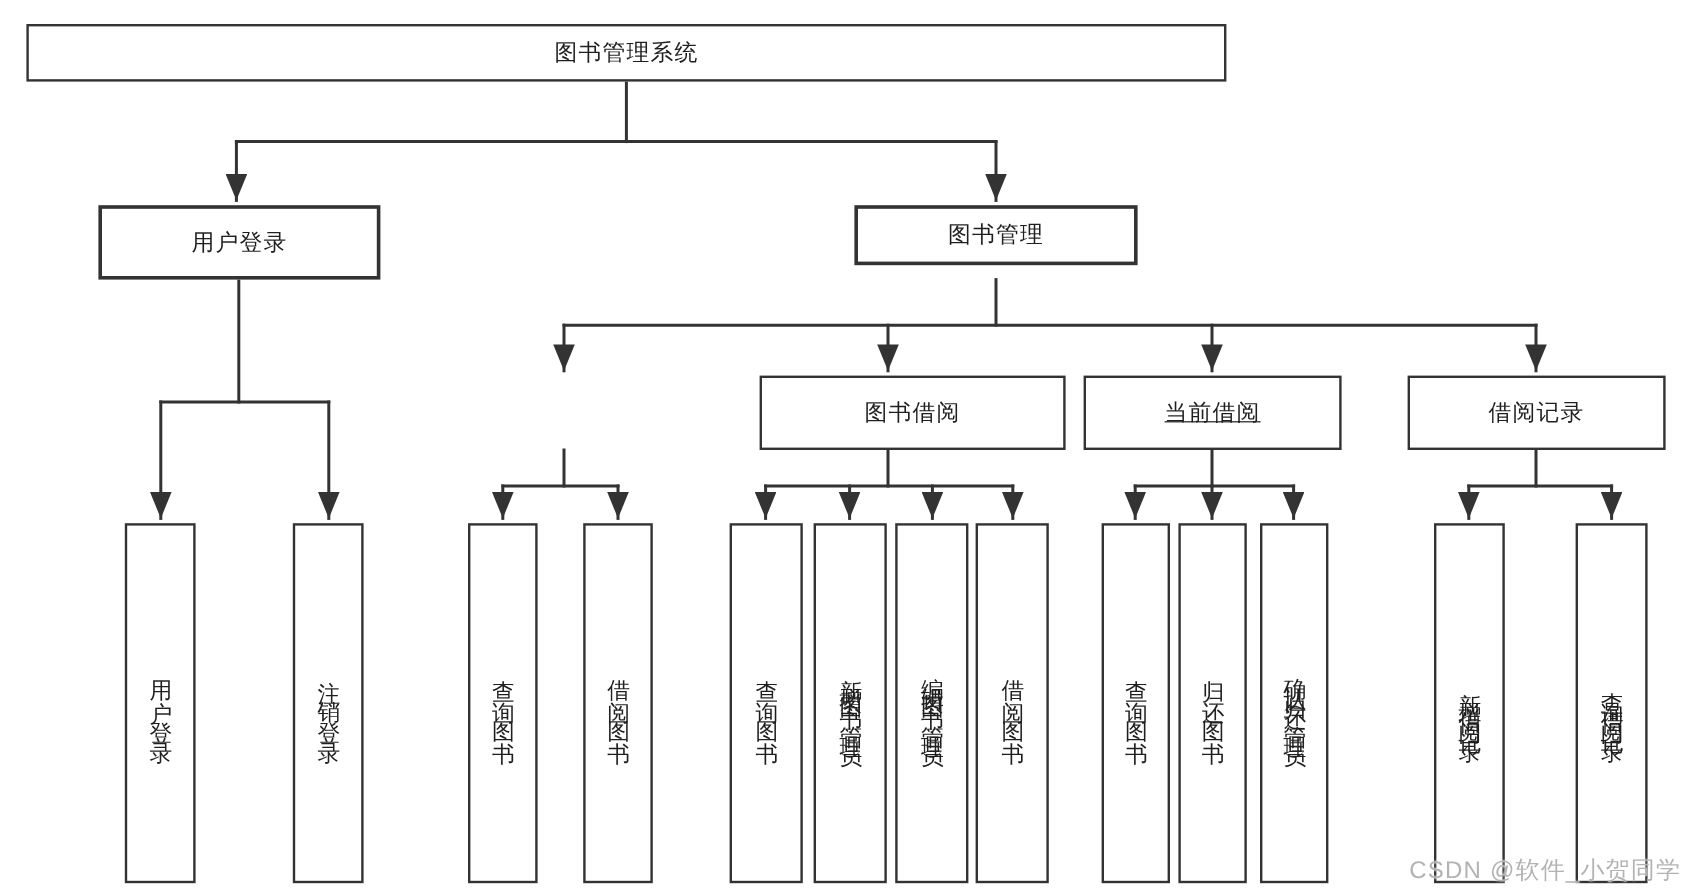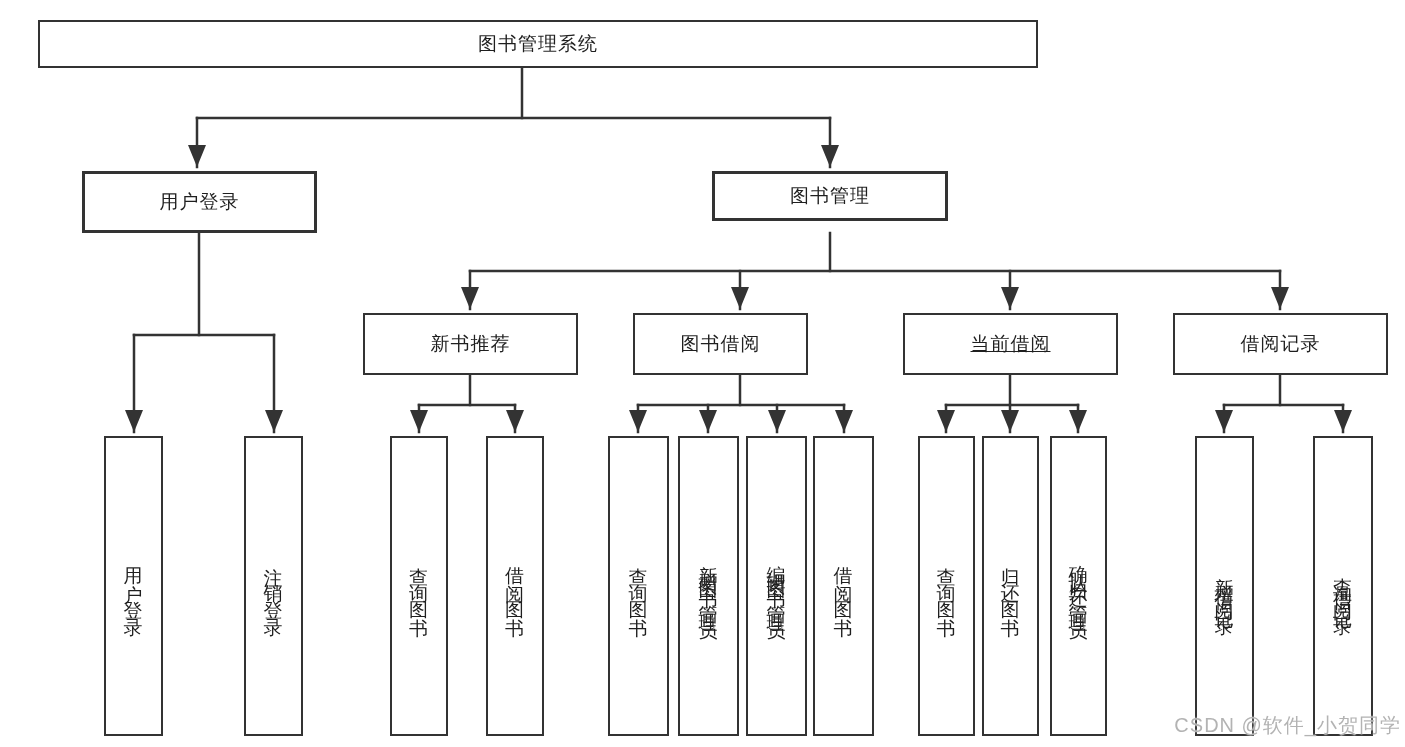--- a/index.html
+++ b/index.html
@@ -39,25 +39,25 @@
   .leaf .label {
     writing-mode: vertical-rl;
     text-orientation: mixed;
     letter-spacing: 17px;
     font-size: 19px;
     line-height: 1;
     white-space: nowrap;
   }
   .leaf.long .label { letter-spacing: 8px; }
   
-  .n-root   { left: 22px;   top: 20px;  width: 1000px; height: 48px; margin-left: 16px; }
+  .n-root   { left: 22px;   top: 20px;  width: 1000px; height: 48px; }
   .n-login  { left: 82px;   top: 171px; width: 235px;  height: 62px; }
   .n-mgmt   { left: 712px;  top: 171px; width: 236px;  height: 50px; }
   .n-l3a    { left: 363px;  top: 313px; width: 215px;  height: 62px; }
-  .n-l3b    { left: 633px;  top: 313px; width: 175px;  height: 62px; }
+  .n-l3b    { left: 633px;  top: 313px; width: 255px;  height: 62px; }
   .n-l3c    { left: 903px;  top: 313px; width: 215px;  height: 62px; text-decoration: underline; }
   .n-l3d    { left: 1173px; top: 313px; width: 215px;  height: 62px; }
   .leaf     { top: 436px;   height: 300px; }
   .n-u1 { left: 104px;  width: 59px; }
   .n-u2 { left: 244px;  width: 59px; }
   .n-r1 { left: 390px;  width: 58px; }
   .n-r2 { left: 486px;  width: 58px; }
   .n-b1 { left: 608px;  width: 61px; }
   .n-b2 { left: 678px;  width: 61px; }
   .n-b3 { left: 746px;  width: 61px; }
@@ -136,23 +136,20 @@
     <span class="label">图书管理系统</span>
   </div>
 
   <div class="node lv2 n-login">
     <span class="label">用户登录</span>
   </div>
   <div class="node lv2 n-mgmt">
     <span class="label">图书管理</span>
   </div>
 
-  <div class="node n-l3a">
-    <span class="label">新书推荐</span>
-  </div>
   <div class="node n-l3b">
     <span class="label">图书借阅</span>
   </div>
   <div class="node n-l3c">
     <span class="label">当前借阅</span>
   </div>
   <div class="node n-l3d">
     <span class="label">借阅记录</span>
   </div>
 

